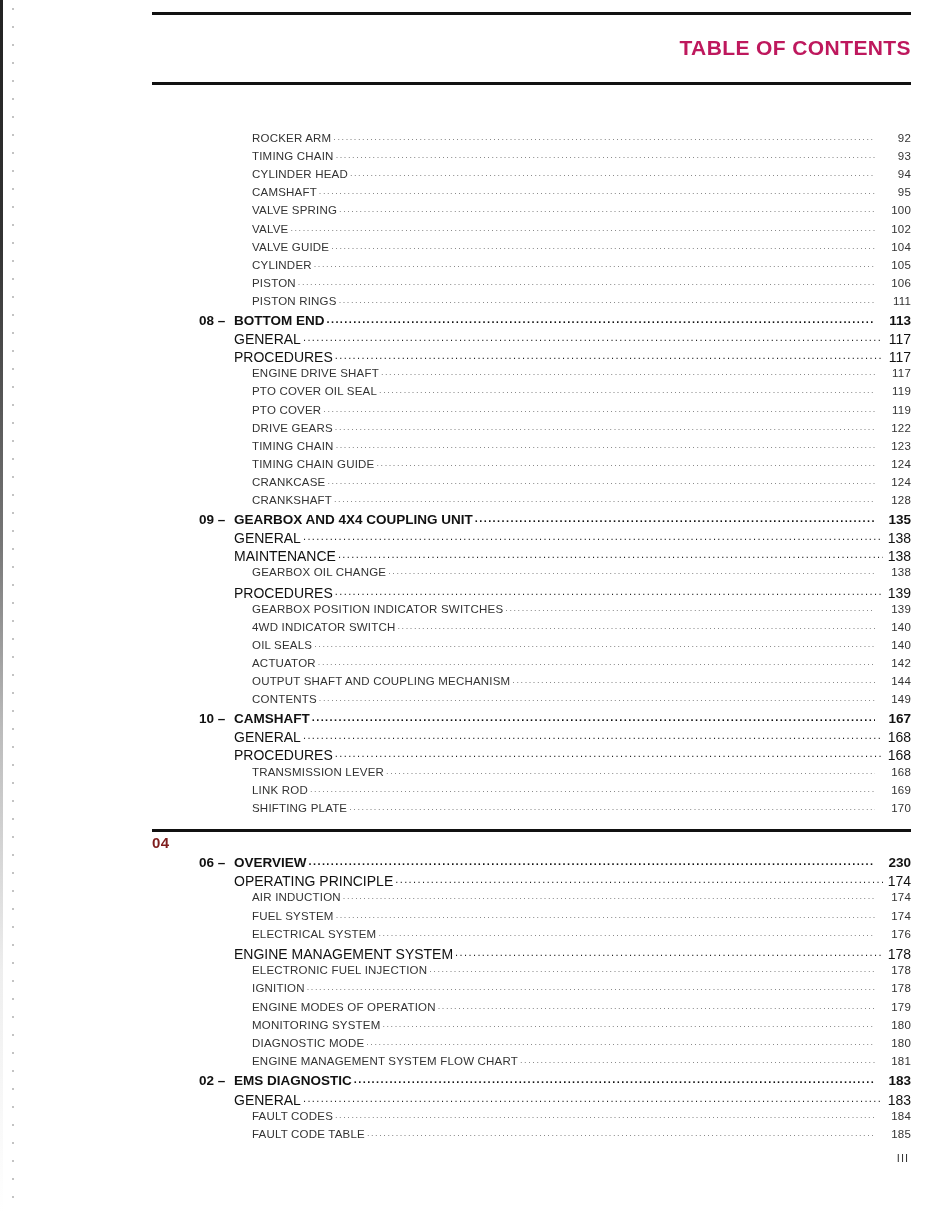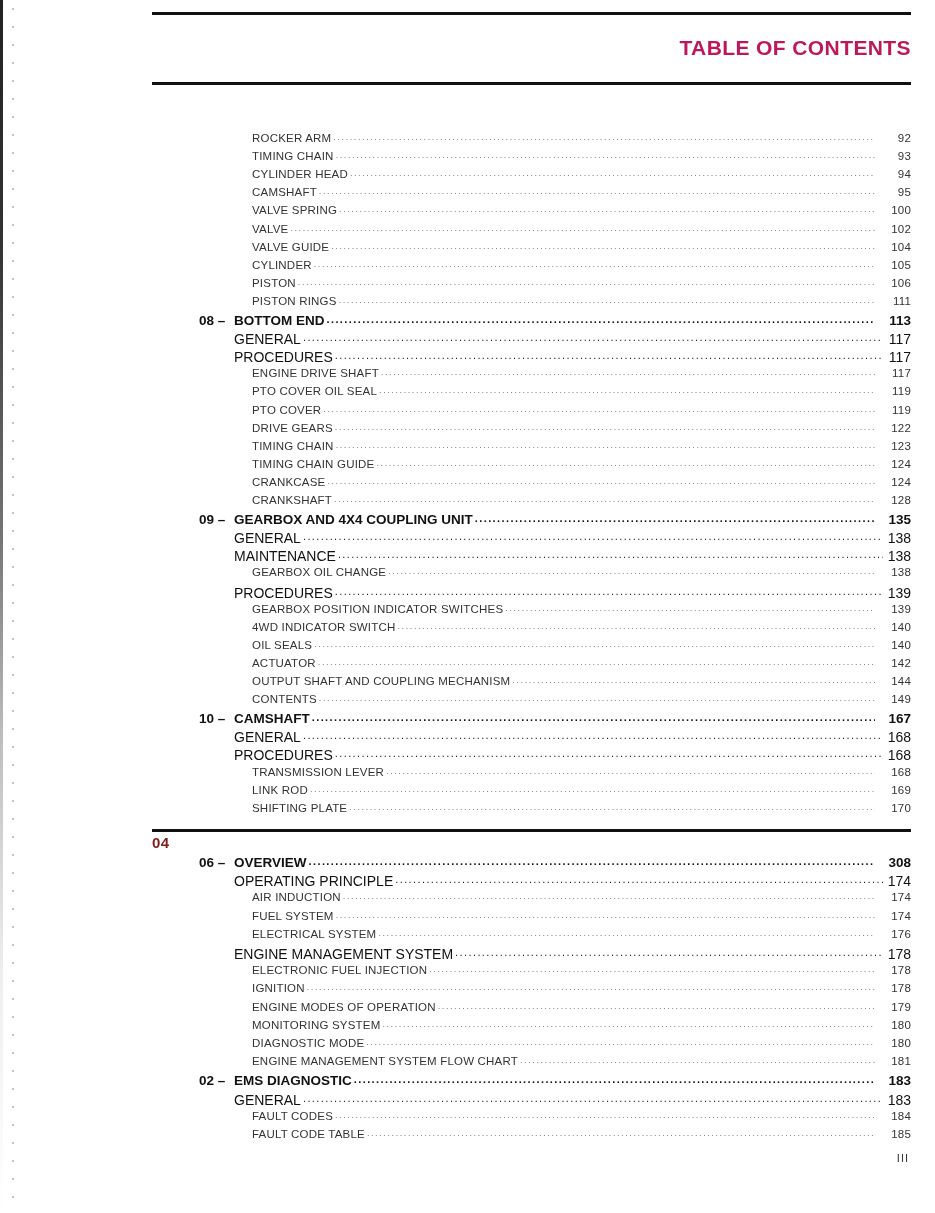--- a/index.html
+++ b/index.html
@@ -343,21 +343,21 @@
   <span class="sec-num">04</span>
 </div>
 
 <div class="toc" id="toc-bottom">
     <div class="row lvl1" style="top: 855px;">
       <span class="num">06 –</span>
       <span class="label">
         <span class="text">OVERVIEW</span>
         <span class="dots">........................................................................................................................................................................................................</span>
       </span>
-      <span class="page">308</span>
+      <span class="page">230</span>
     </div>
     <div class="row lvl2" style="top: 873.2px;">
       <span class="label">
         <span class="text">OPERATING PRINCIPLE</span>
         <span class="dots">........................................................................................................................................................................................................</span>
       </span>
       <span class="page">174</span>
     </div>
     <div class="row lvl3" style="top: 891.4px;">
       <span class="label">

